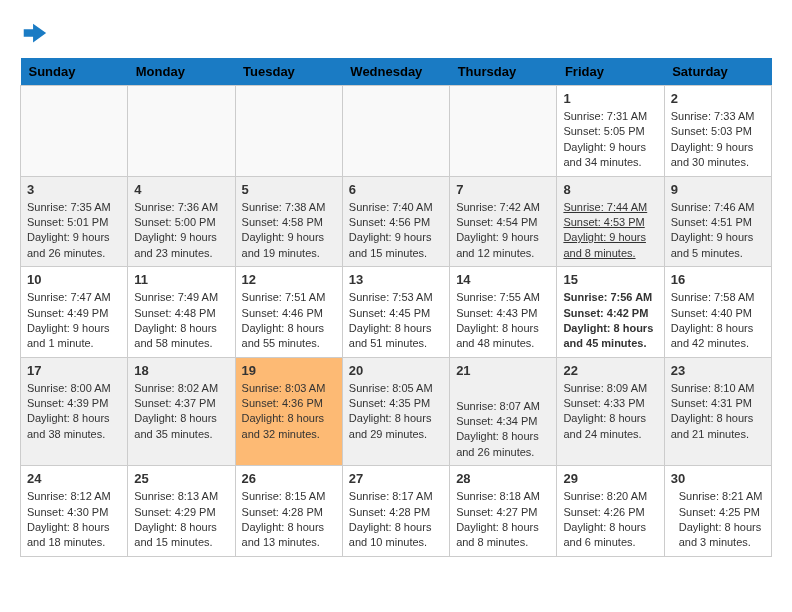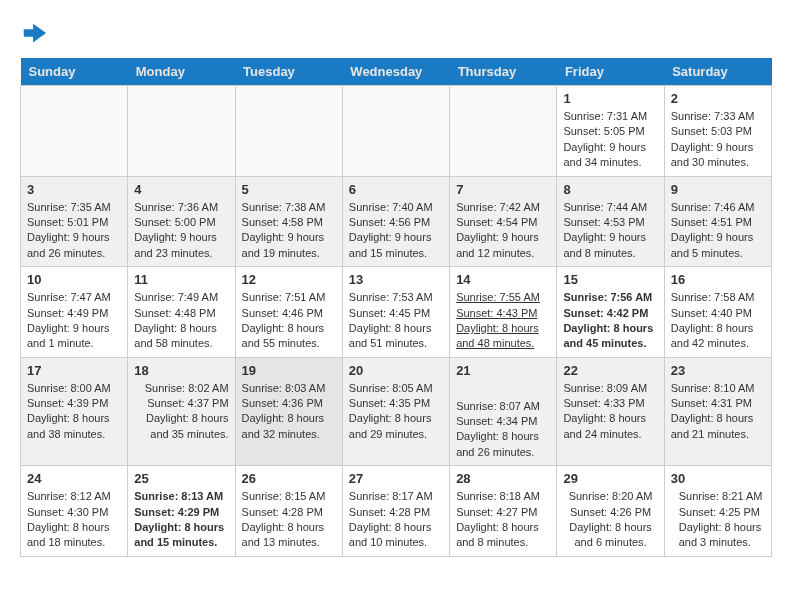--- a/index.html
+++ b/index.html
@@ -44,21 +44,21 @@
       font-size: 16px;
       color: #555;
     }
     table {
       width: 100%;
       border-collapse: collapse;
       table-layout: fixed;
     }
     th {
       background-color: #1a7bc4;
-      color: #e5e5e5;
+      color: #000000;
       text-align: left;
       padding: 6px 8px;
       font-size: 13px;
       font-weight: bold;
     }
     td {
       border: 1px solid #ccc;
       vertical-align: top;
       padding: 5px 6px;
       font-size: 11px;
@@ -163,21 +163,21 @@
 Daylight: 9 hours and 15 minutes.</div>
         </td>
         <td style="background: rgb(240, 240, 240);">
           <div class="day-number">7</div>
           <div class="day-info" style="white-space: pre-line;">Sunrise: 7:42 AM
 Sunset: 4:54 PM
 Daylight: 9 hours and 12 minutes.</div>
         </td>
         <td style="background: rgb(240, 240, 240);">
           <div class="day-number">8</div>
-          <div class="day-info" style="white-space: pre-line;">Sunrise: 7:44 AM
+          <div class="day-info" style="white-space: pre-line; text-decoration: underline;">Sunrise: 7:44 AM
 Sunset: 4:53 PM
 Daylight: 9 hours and 8 minutes.</div>
         </td>
         <td style="background: rgb(240, 240, 240);">
           <div class="day-number">9</div>
           <div class="day-info" style="white-space: pre-line;">Sunrise: 7:46 AM
 Sunset: 4:51 PM
 Daylight: 9 hours and 5 minutes.</div>
         </td>
       </tr>
@@ -201,21 +201,21 @@
 Daylight: 8 hours and 55 minutes.</div>
         </td>
         <td style="background: rgb(255, 255, 255);">
           <div class="day-number">13</div>
           <div class="day-info" style="white-space: pre-line;">Sunrise: 7:53 AM
 Sunset: 4:45 PM
 Daylight: 8 hours and 51 minutes.</div>
         </td>
         <td style="background: rgb(255, 255, 255);">
           <div class="day-number">14</div>
-          <div class="day-info" style="white-space: pre-line; text-decoration: underline;">Sunrise: 7:55 AM
+          <div class="day-info" style="white-space: pre-line;">Sunrise: 7:55 AM
 Sunset: 4:43 PM
 Daylight: 8 hours and 48 minutes.</div>
         </td>
         <td style="background: rgb(255, 255, 255);">
           <div class="day-number">15</div>
           <div class="day-info" style="white-space: pre-line; font-weight: bold;">Sunrise: 7:56 AM
 Sunset: 4:42 PM
 Daylight: 8 hours and 45 minutes.</div>
         </td>
         <td style="background: rgb(255, 255, 255);">
@@ -227,25 +227,25 @@
       </tr>
       <tr>
         <td style="background: rgb(240, 240, 240);">
           <div class="day-number">17</div>
           <div class="day-info" style="white-space: pre-line;">Sunrise: 8:00 AM
 Sunset: 4:39 PM
 Daylight: 8 hours and 38 minutes.</div>
         </td>
         <td style="background: rgb(240, 240, 240);">
           <div class="day-number">18</div>
-          <div class="day-info" style="white-space: pre-line; text-align: right;">Sunrise: 8:02 AM
+          <div class="day-info" style="white-space: pre-line;">Sunrise: 8:02 AM
 Sunset: 4:37 PM
 Daylight: 8 hours and 35 minutes.</div>
         </td>
-        <td style="background: #e5e5e5;">
+        <td style="background: #fdba74;">
           <div class="day-number">19</div>
           <div class="day-info" style="white-space: pre-line;">Sunrise: 8:03 AM
 Sunset: 4:36 PM
 Daylight: 8 hours and 32 minutes.</div>
         </td>
         <td style="background: rgb(240, 240, 240);">
           <div class="day-number">20</div>
           <div class="day-info" style="white-space: pre-line;">Sunrise: 8:05 AM
 Sunset: 4:35 PM
 Daylight: 8 hours and 29 minutes.</div>
@@ -271,21 +271,21 @@
       </tr>
       <tr>
         <td style="background: rgb(255, 255, 255);">
           <div class="day-number">24</div>
           <div class="day-info" style="white-space: pre-line;">Sunrise: 8:12 AM
 Sunset: 4:30 PM
 Daylight: 8 hours and 18 minutes.</div>
         </td>
         <td style="background: rgb(255, 255, 255);">
           <div class="day-number">25</div>
-          <div class="day-info" style="white-space: pre-line; font-weight: bold;">Sunrise: 8:13 AM
+          <div class="day-info" style="white-space: pre-line;">Sunrise: 8:13 AM
 Sunset: 4:29 PM
 Daylight: 8 hours and 15 minutes.</div>
         </td>
         <td style="background: rgb(255, 255, 255);">
           <div class="day-number">26</div>
           <div class="day-info" style="white-space: pre-line;">Sunrise: 8:15 AM
 Sunset: 4:28 PM
 Daylight: 8 hours and 13 minutes.</div>
         </td>
         <td style="background: rgb(255, 255, 255);">
@@ -295,21 +295,21 @@
 Daylight: 8 hours and 10 minutes.</div>
         </td>
         <td style="background: rgb(255, 255, 255);">
           <div class="day-number">28</div>
           <div class="day-info" style="white-space: pre-line;">Sunrise: 8:18 AM
 Sunset: 4:27 PM
 Daylight: 8 hours and 8 minutes.</div>
         </td>
         <td style="background: rgb(255, 255, 255);">
           <div class="day-number">29</div>
-          <div class="day-info" style="white-space: pre-line; text-align: center;">Sunrise: 8:20 AM
+          <div class="day-info" style="white-space: pre-line;">Sunrise: 8:20 AM
 Sunset: 4:26 PM
 Daylight: 8 hours and 6 minutes.</div>
         </td>
         <td style="background: rgb(255, 255, 255);">
           <div class="day-number">30</div>
           <div class="day-info" style="white-space: pre-line; margin-left: 8px;">Sunrise: 8:21 AM
 Sunset: 4:25 PM
 Daylight: 8 hours and 3 minutes.</div>
         </td>
       </tr>

